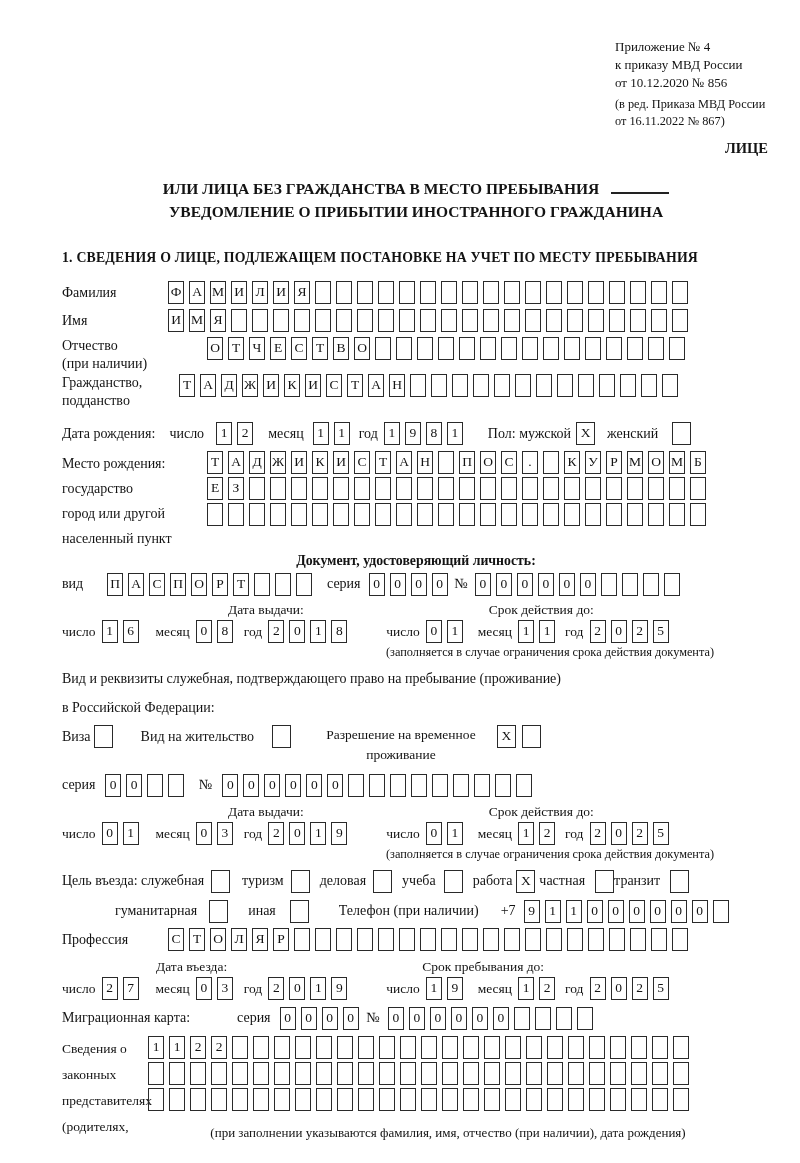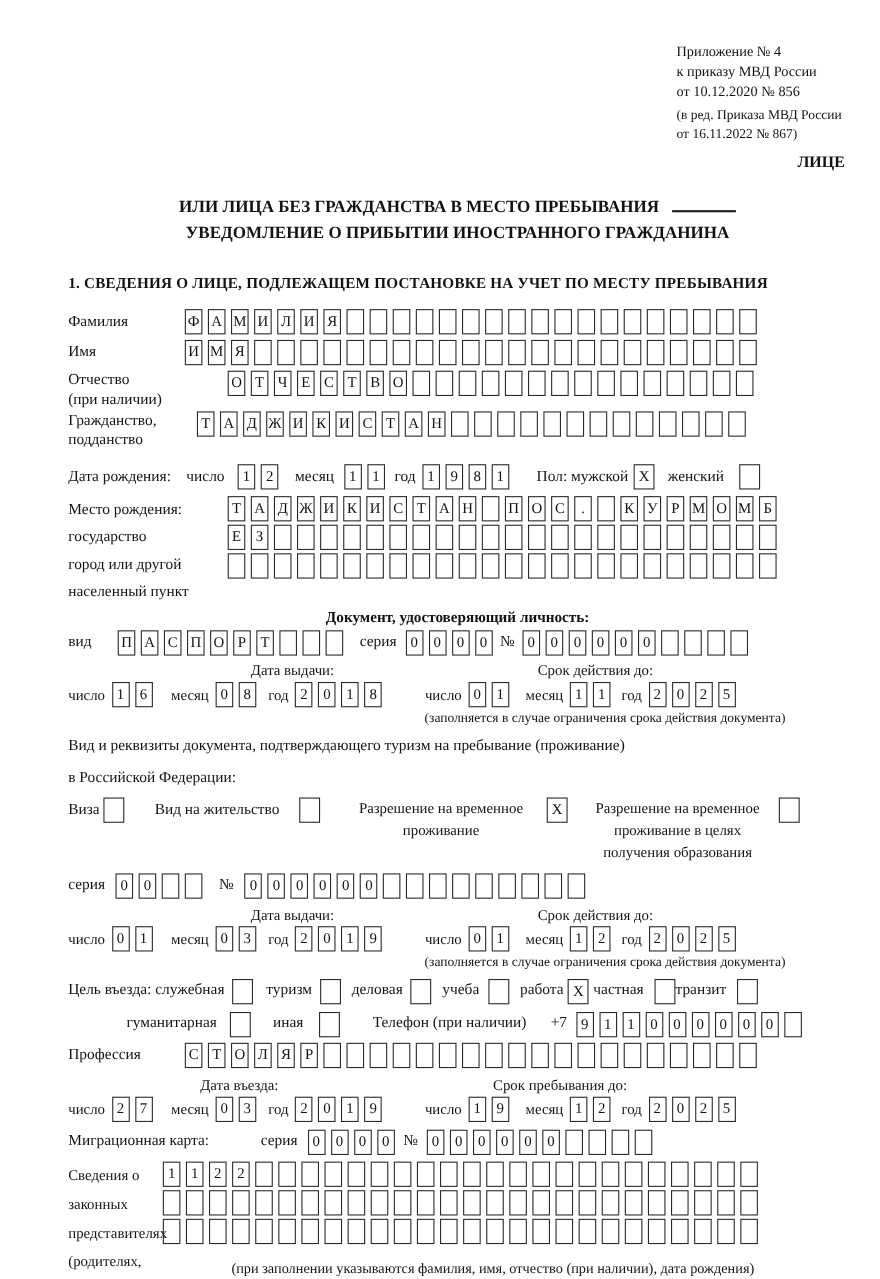--- a/index.html
+++ b/index.html
@@ -365,31 +365,30 @@
     <span class="dlbl" style="margin-left:5px">год</span>
     <span class="cells">
         <span class="cell">2</span>
         <span class="cell">0</span>
         <span class="cell">2</span>
         <span class="cell">5</span>
       </span>
   </div>
   <div class="note res-note">(заполняется в случае ограничения срока действия документа)</div>
 
-  <div class="lbl" style="margin-top:7px">Вид и реквизиты документа, подтверждающего туризм на пребывание (проживание)</div>
+  <div class="lbl" style="margin-top:7px">Вид и реквизиты служебная, подтверждающего право на пребывание (проживание)</div>
   <div class="lbl" style="margin-top:5px">в Российской Федерации:</div>
 
   <div class="row" style="margin-top:5px">
     <span class="lbl" style="line-height:23px">Виза</span>
     <span class="checkbox" style="margin-left:3px">&nbsp;</span>
     <span class="lbl" style="line-height:23px; margin-left:28px">Вид на жительство</span>
     <span class="checkbox" style="margin-left:18px">&nbsp;</span>
     <span class="wraplbl" style="width:176px; margin-left:22px">Разрешение на временное проживание</span>
     <span class="checkbox" style="margin-left:8px">X</span>
-    <span class="wraplbl" style="width:172px; margin-left:14px">Разрешение на временное проживание в целях получения образования</span>
     <span class="checkbox" style="margin-left:6px">&nbsp;</span>
   </div>
 
   <div class="row" style="margin-top:8px; align-items:center">
     <span class="lbl" style="width:43px">серия</span>
     <span class="cells">
         <span class="cell">0</span>
         <span class="cell">0</span>
         <span class="cell">&nbsp;</span>
         <span class="cell">&nbsp;</span>
@@ -519,21 +518,21 @@
         <span class="cell">&nbsp;</span>
         <span class="cell">&nbsp;</span>
         <span class="cell">&nbsp;</span>
         <span class="cell">&nbsp;</span>
         <span class="cell">&nbsp;</span>
         <span class="cell">&nbsp;</span>
       </span>
   </div>
 
   <div class="date-heads" style="margin-top:7px">
-    <span style="margin-left:120px">Дата въезда:</span>
+    <span style="margin-left:94px">Дата въезда:</span>
     <span style="margin-left:195px">Срок пребывания до:</span>
   </div>
   <div class="date-row">
     <span class="dlbl">число</span>
     <span class="cells">
         <span class="cell">2</span>
         <span class="cell">7</span>
       </span>
     <span class="dlbl" style="margin-left:12px">месяц</span>
     <span class="cells">

